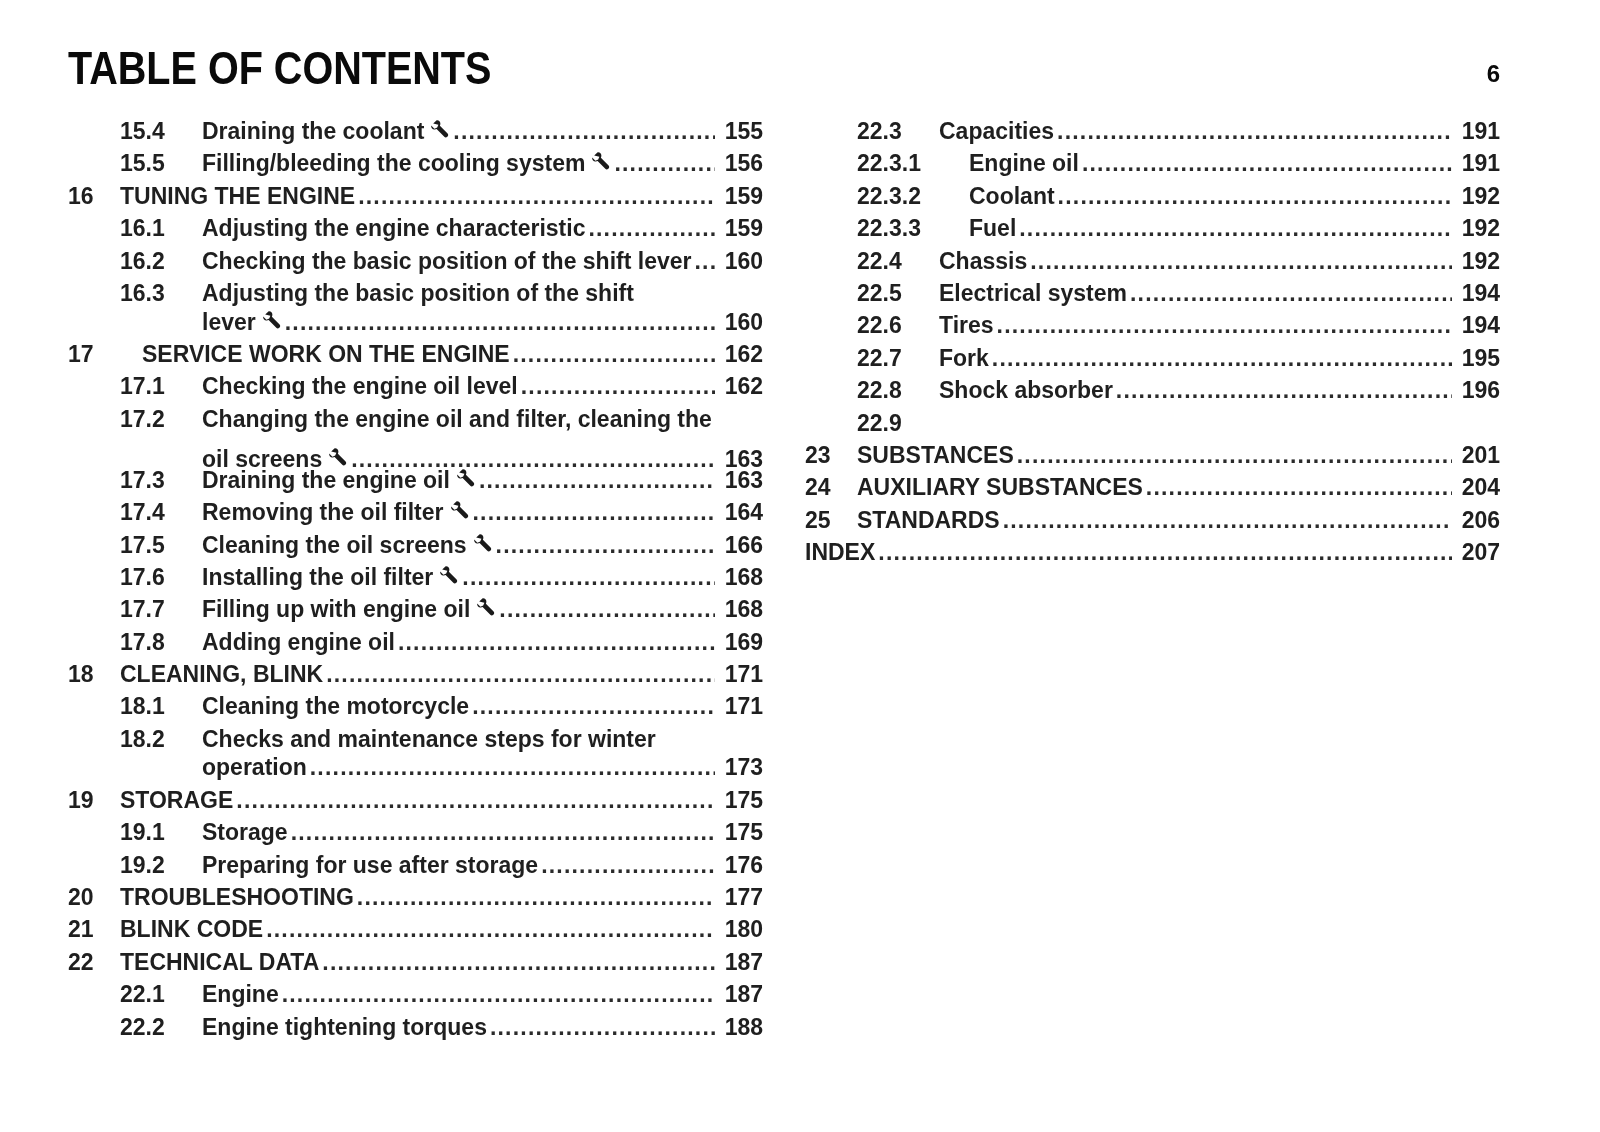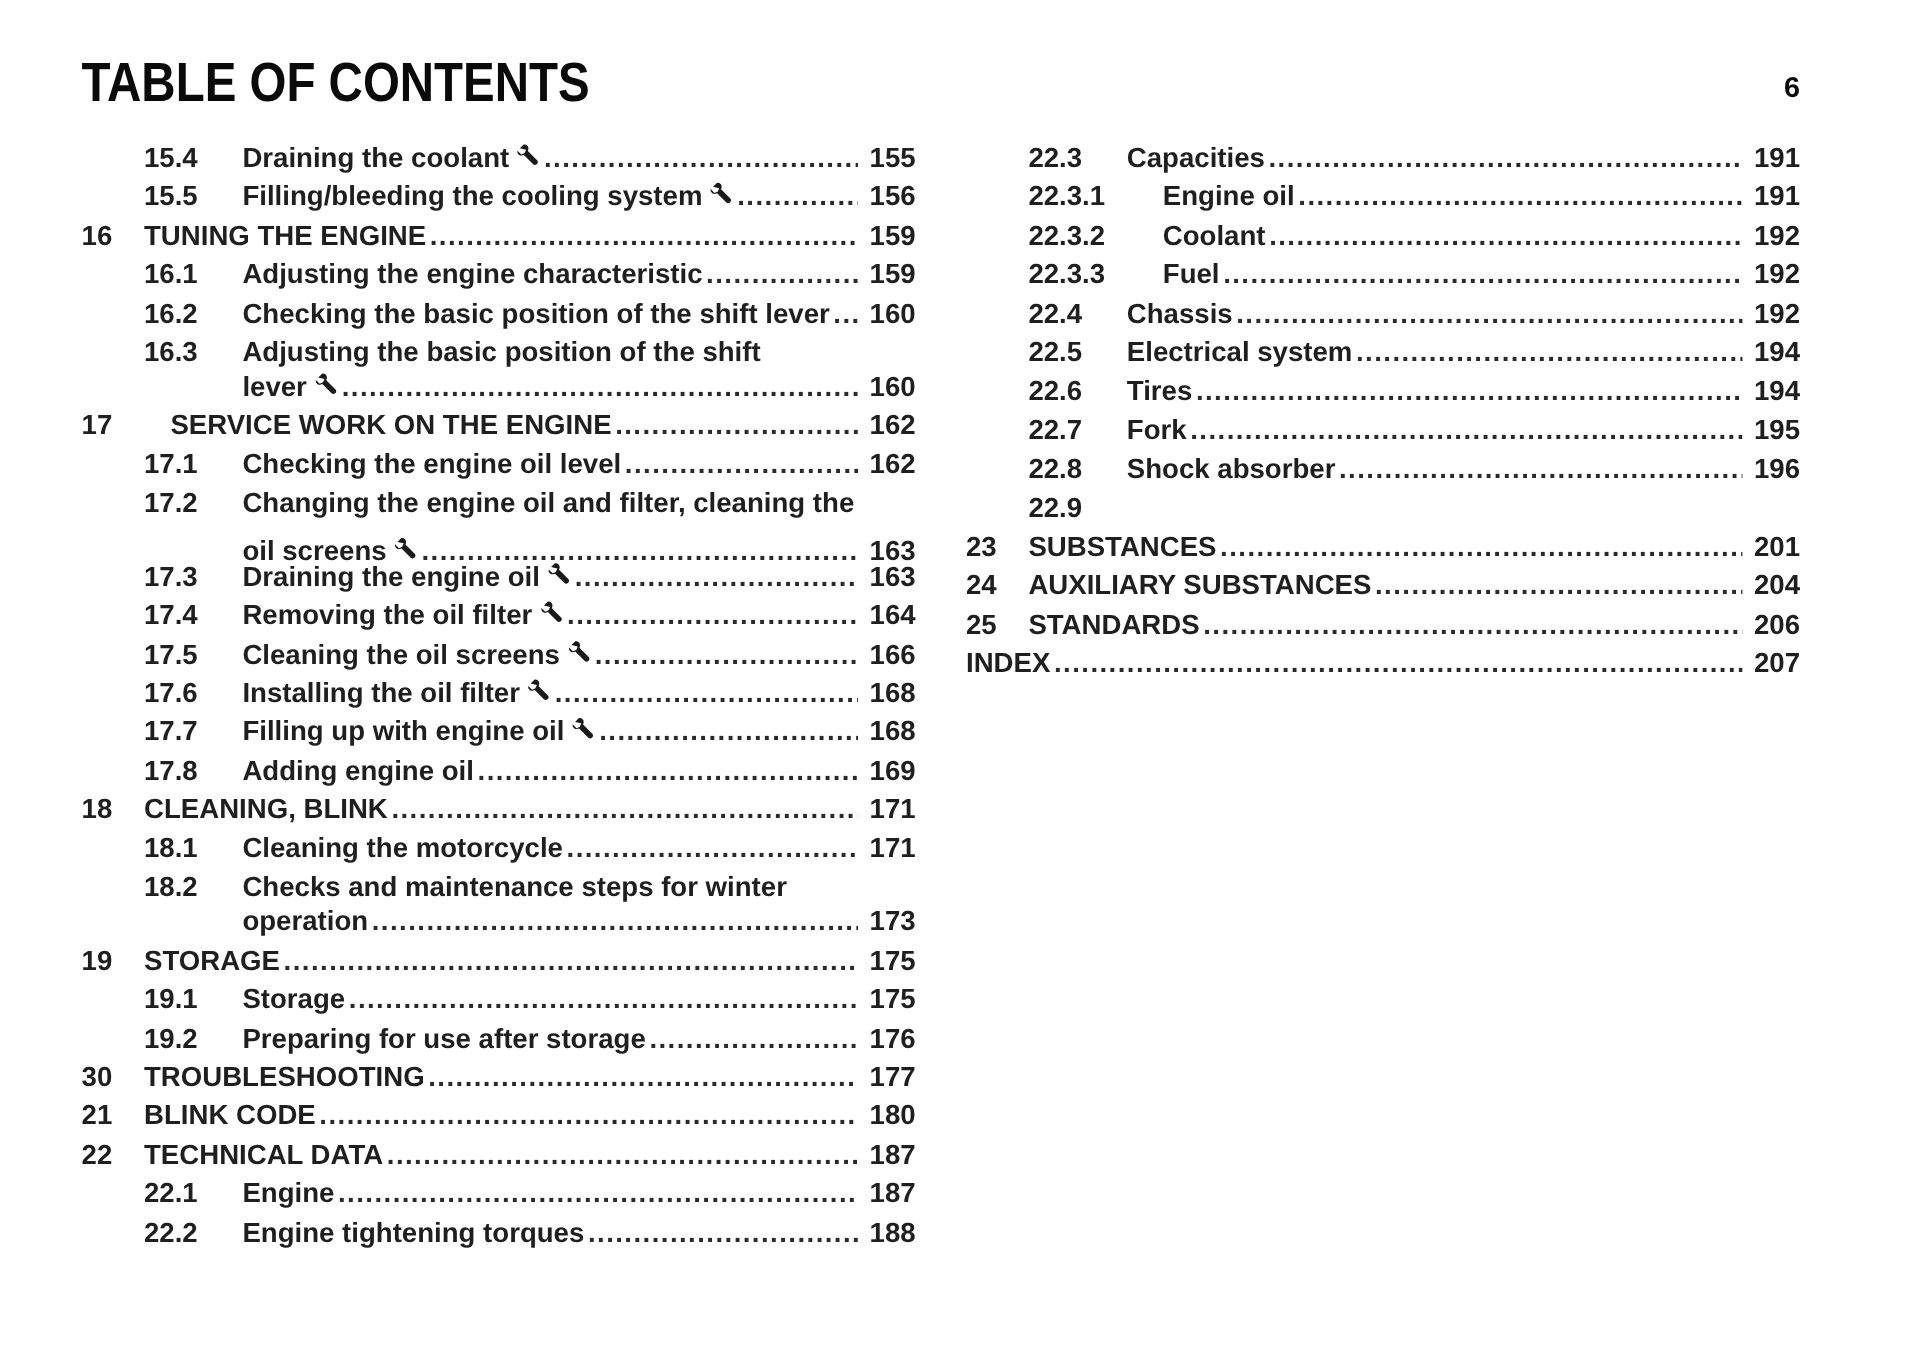--- a/index.html
+++ b/index.html
@@ -370,21 +370,21 @@
     <span class="num" style="left: 52px;">19.2</span>
     <div class="title-wrap" style="left: 134px;">
       <div class="line first">
         <span class="title">Preparing for use after storage</span>
       <span class="leader"></span>
           <span class="pg">176</span>
         </div>
     </div>
   </div>
     <div class="toc-row">
-    <span class="num" style="left: 0px;">30</span>
+    <span class="num" style="left: 0px;">20</span>
     <div class="title-wrap" style="left: 52px;">
       <div class="line first">
         <span class="title">TROUBLESHOOTING</span>
       <span class="leader"></span>
           <span class="pg">177</span>
         </div>
     </div>
   </div>
     <div class="toc-row">
     <span class="num" style="left: 0px;">21</span>

